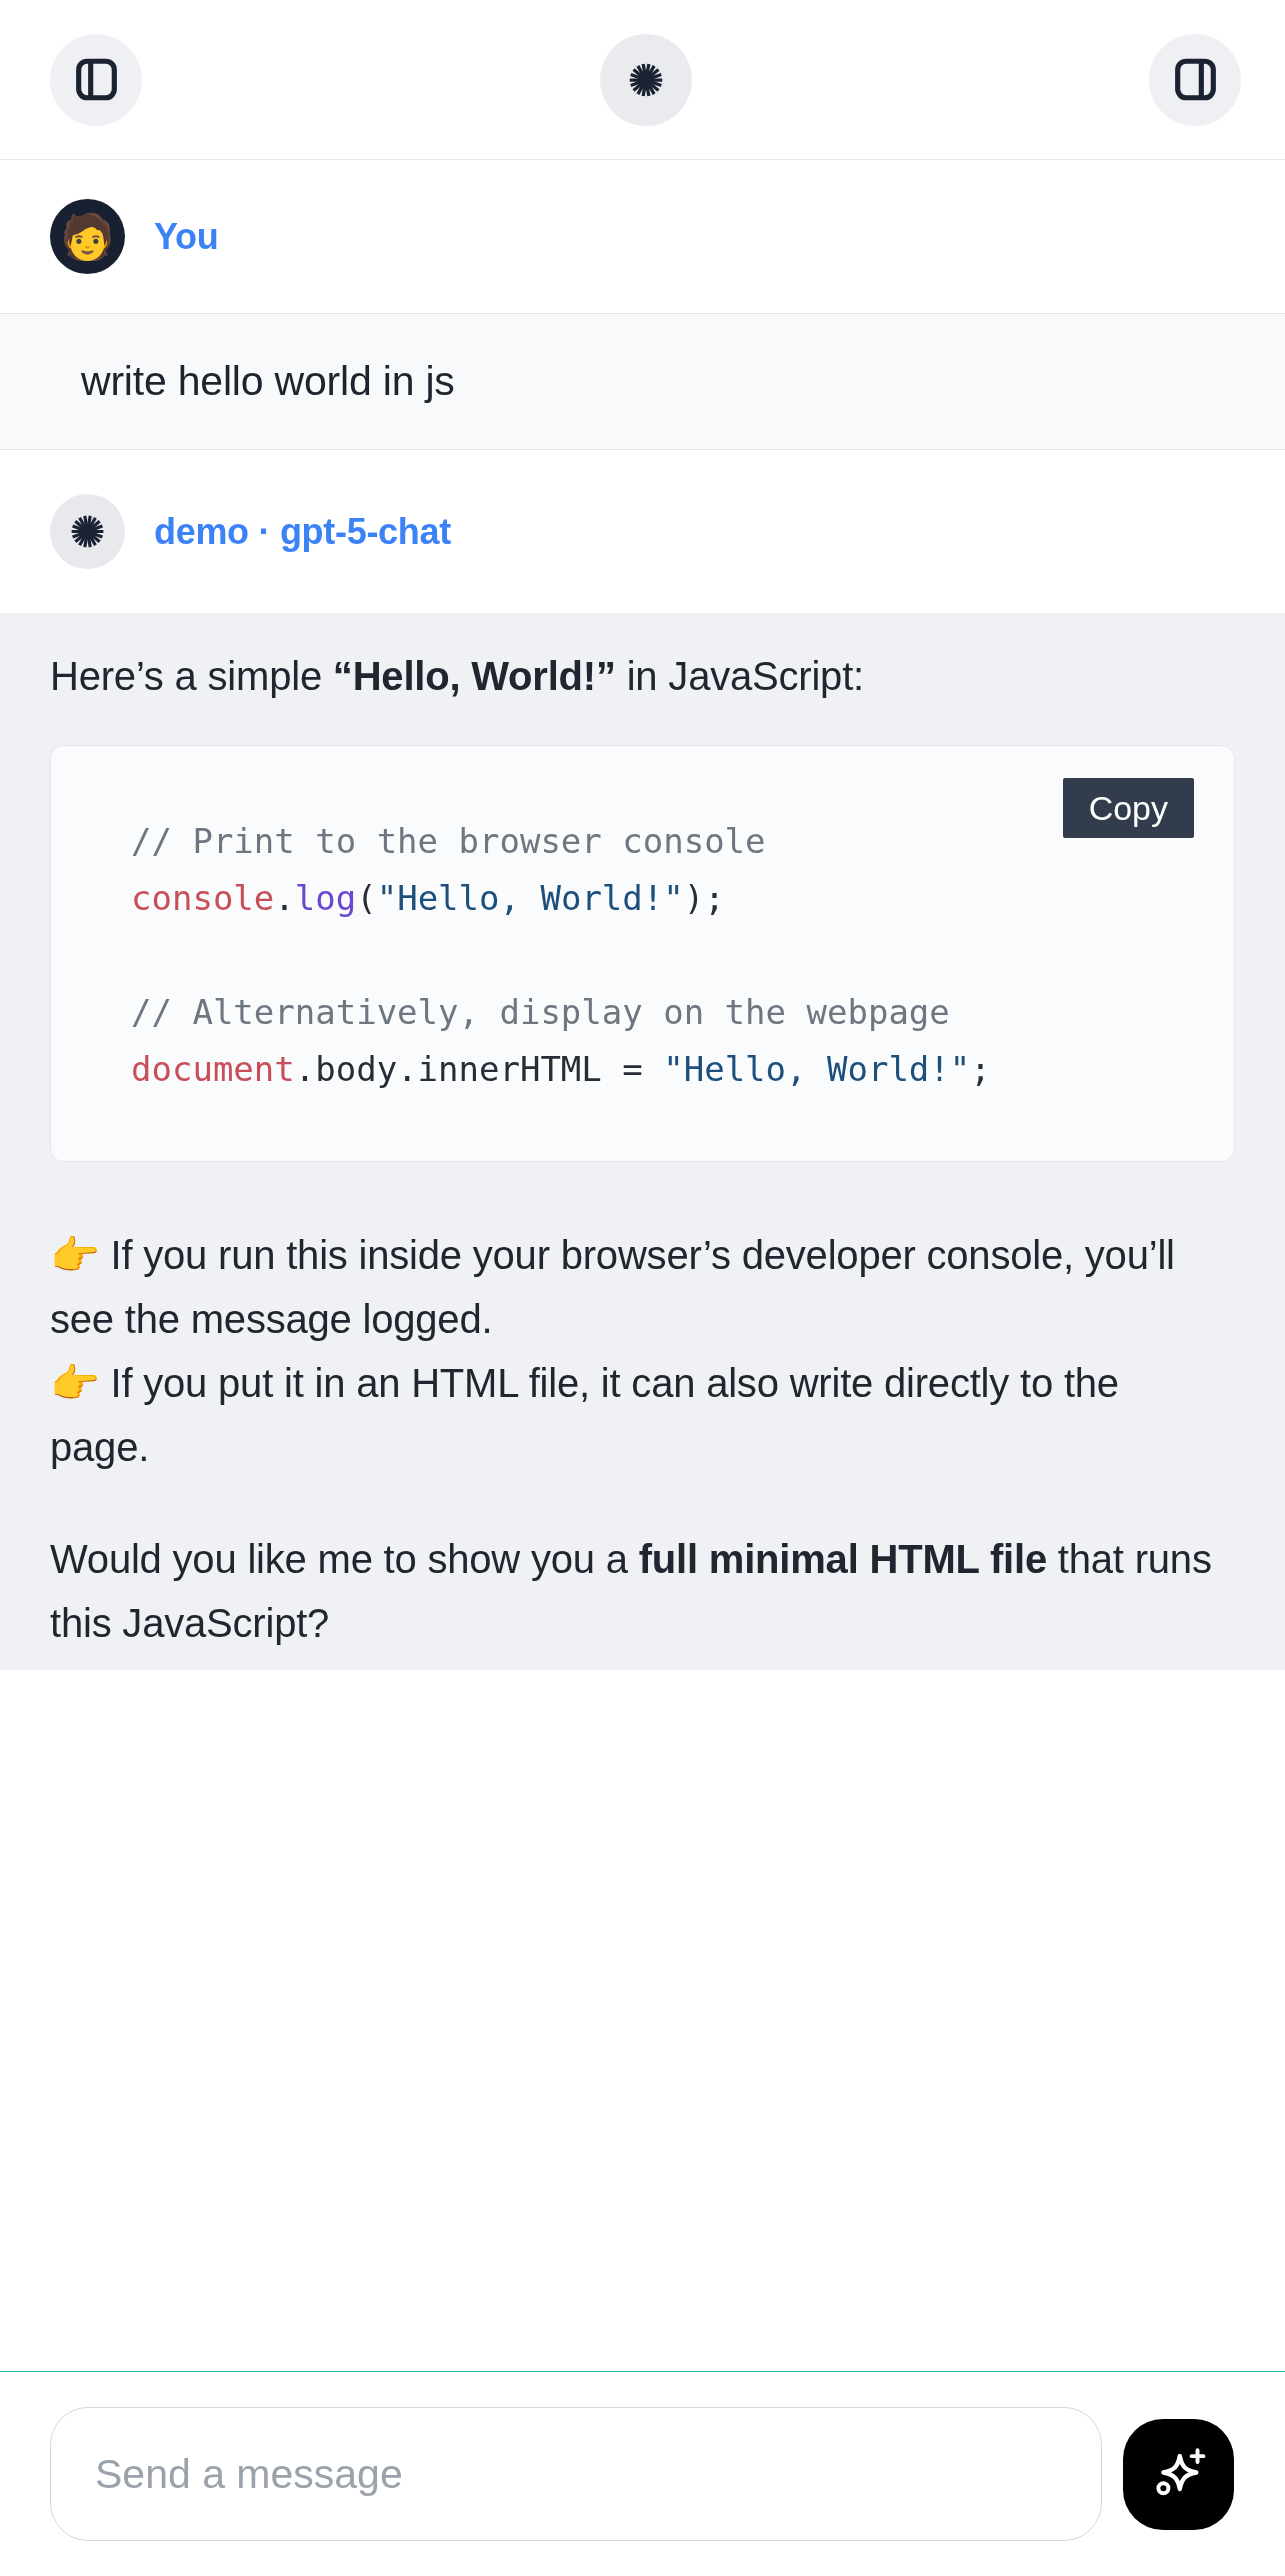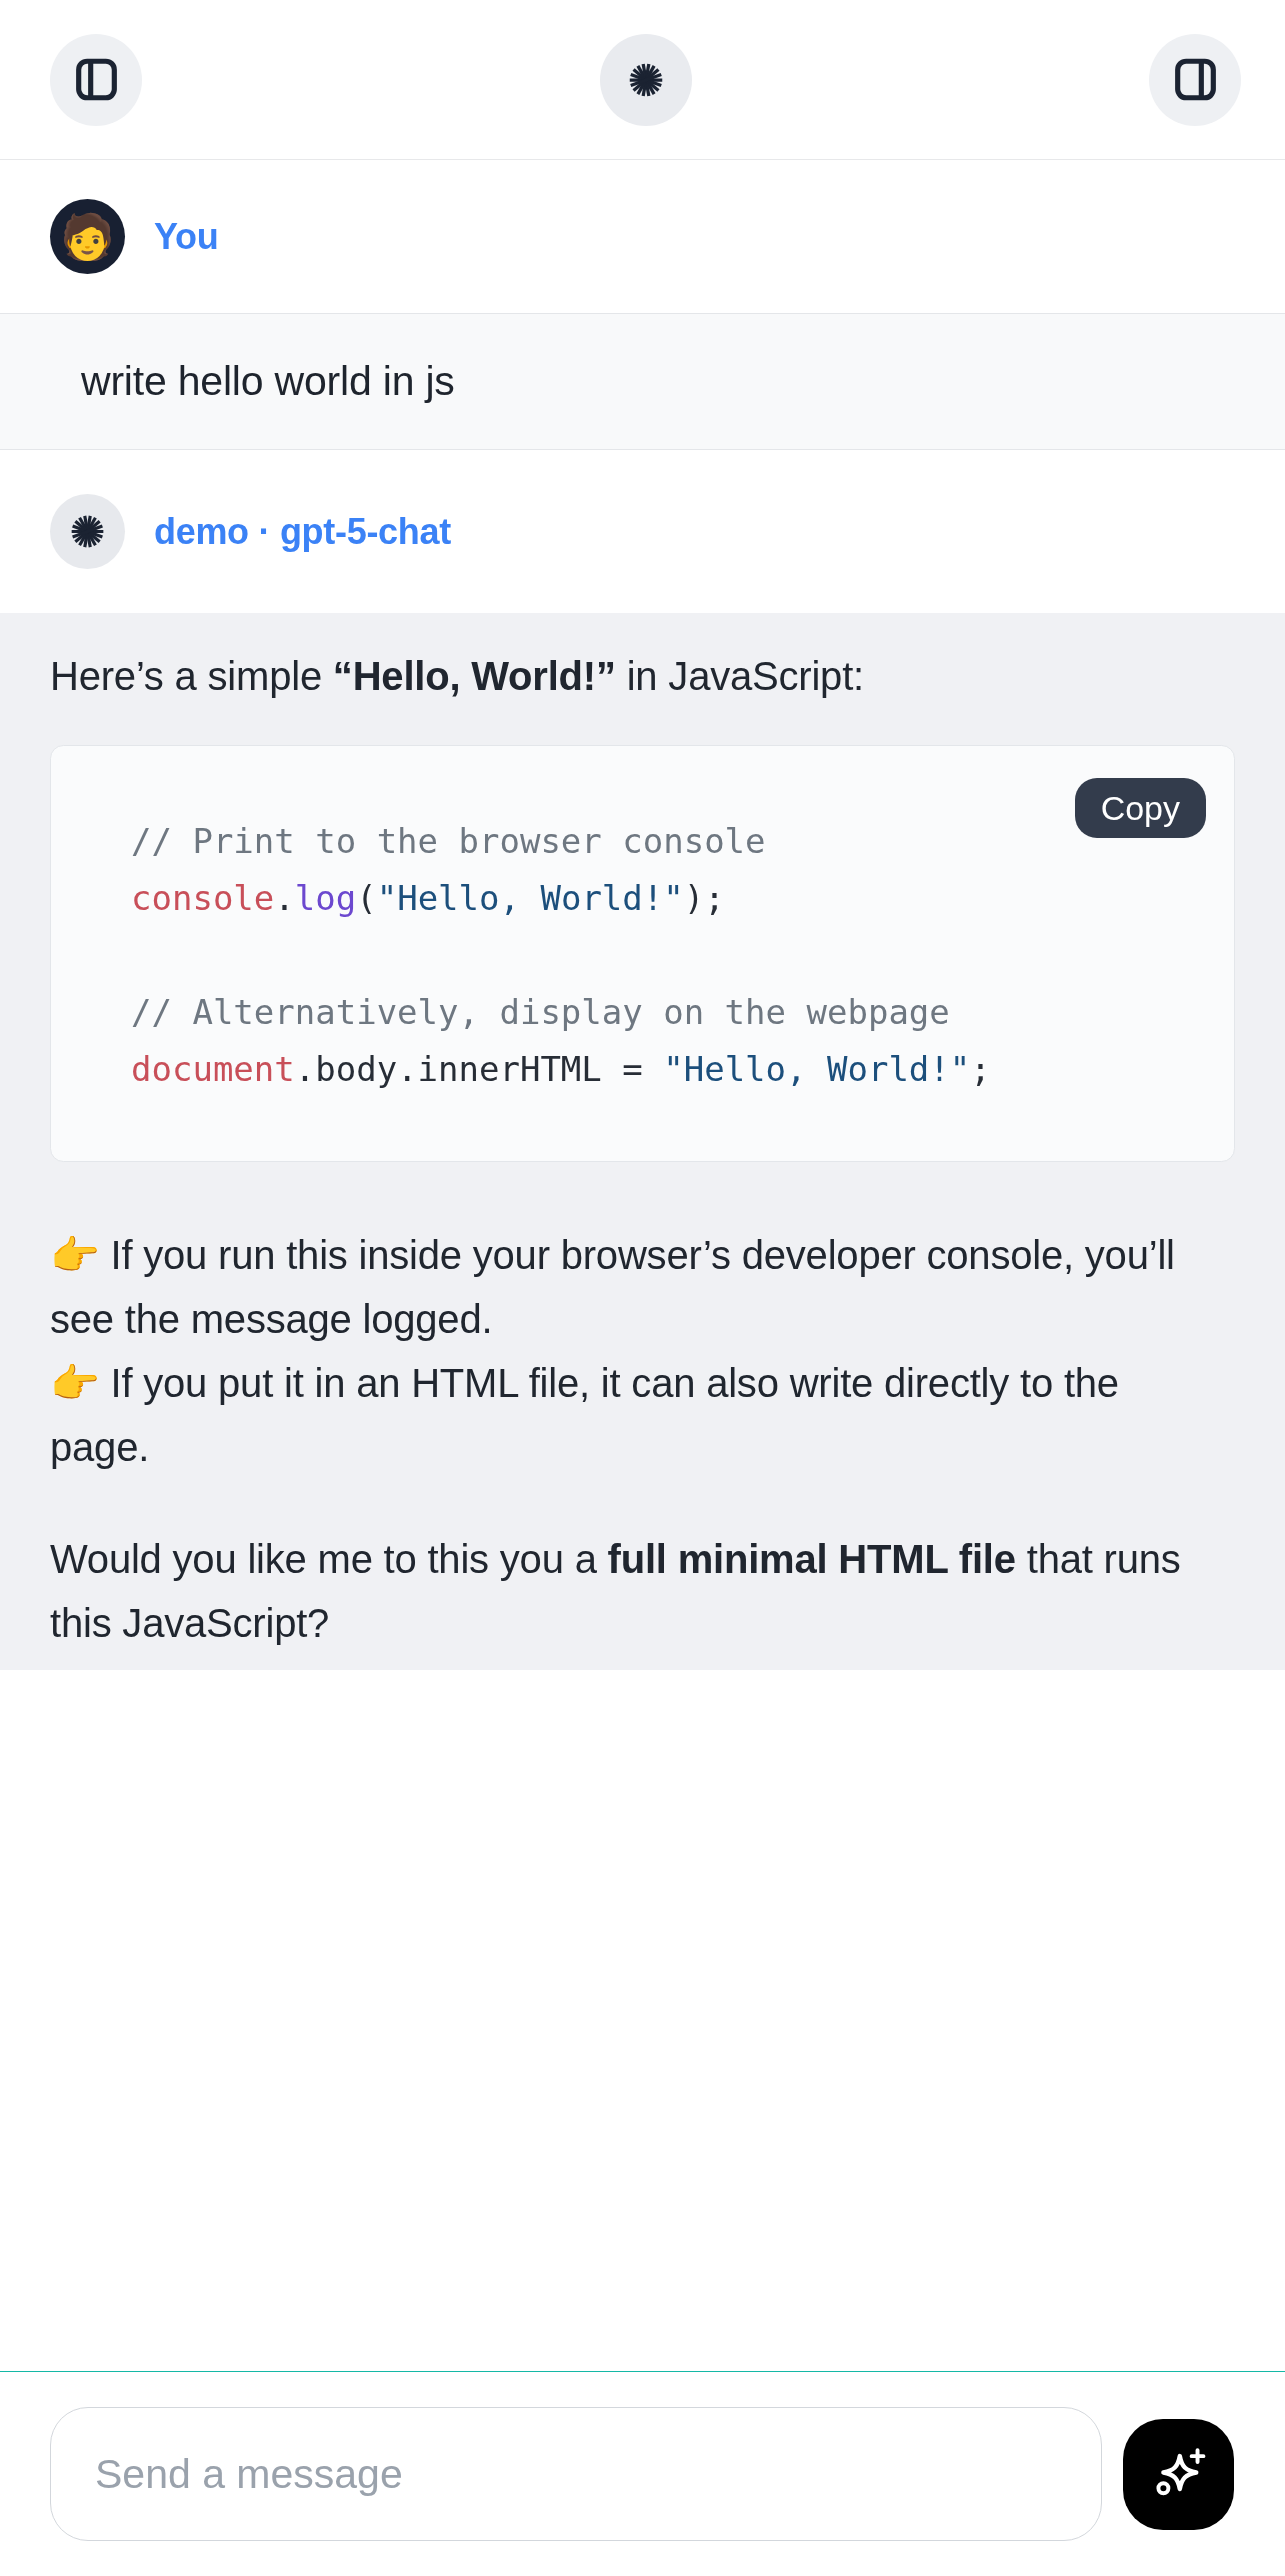--- a/index.html
+++ b/index.html
@@ -55,22 +55,22 @@
   .prose .b { font-weight:700; }
   .prose.intro { line-height:50px; margin-bottom:44px; }
   .prose.para-a { margin-top:61px; }
   .prose.para-b { margin-top:48px; }
   
   .code-card {
     position:relative; background:#fafbfc; border:1px solid #e3e6ea;
     border-radius:13.4px; height:417px; width:100%;
   }
   .copy-btn {
-    position:absolute; top:32px; right:28px; border:none; cursor:pointer;
-    background:#333c4c; color:#ffffff; border-radius:22px;
+    position:absolute; top:32px; right:40px; border:none; cursor:pointer;
+    background:#333c4c; color:#ffffff; border-radius:2px;
     font-family:"Liberation Sans","DejaVu Sans",sans-serif;
     font-size:34px; padding:11.5px 26px; line-height:1.1;
   }
   .code {
     font-family:"DejaVu Sans Mono","Liberation Mono",monospace;
     font-size:34px; padding:67px 29px 0 80px; color:#272d36;
   }
   .code-line { line-height:57px; height:57px; white-space:pre; }
   .tok-comment { color:#6e7781;text-align:center; }
   .tok-red     { color:#c84f59; }
@@ -179,21 +179,21 @@
 
     <div class="code-card">
       <button class="copy-btn">Copy</button>
       <pre class="code"><div class="code-line"><span class="tok-comment">// Print to the browser console</span></div><div class="code-line"><span class="tok-red">console</span><span class="tok-plain">.</span><span class="tok-purple">log</span><span class="tok-plain">(</span><span class="tok-string">"Hello, World!"</span><span class="tok-plain">);</span></div><div class="code-line">&nbsp;</div><div class="code-line"><span class="tok-comment">// Alternatively, display on the webpage</span></div><div class="code-line"><span class="tok-red">document</span><span class="tok-plain">.body.innerHTML = </span><span class="tok-string">"Hello, World!"</span><span class="tok-plain">;</span></div></pre>
     </div>
 
     <p class="prose para-a"><span>👉 If you run this inside your browser’s developer console, you’ll
 see the message logged.
 👉 If you put it in an HTML file, it can also write directly to the
 page.</span></p>
-    <p class="prose para-b"><span>Would you like me to this you a </span><span class="b">full minimal HTML file</span><span> that runs
+    <p class="prose para-b"><span>Would you like me to show you a </span><span class="b">full minimal HTML file</span><span> that runs
 this JavaScript?</span></p>
   </section>
 
   <div class="spacer"></div>
 
   <footer class="composer">
     <input class="msg-input" type="text" placeholder="Send a message" style="">
     <button class="send-btn">
       <svg width="63" height="63" viewBox="0 0 66 66">
           <use href="#sym-sparkle"></use>

